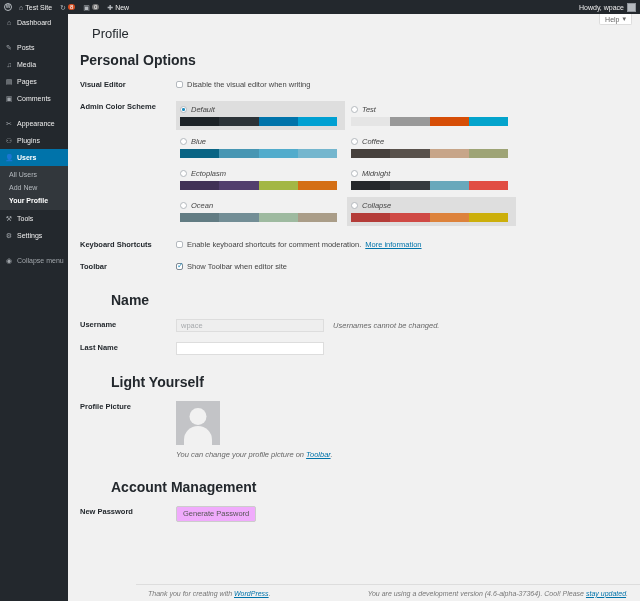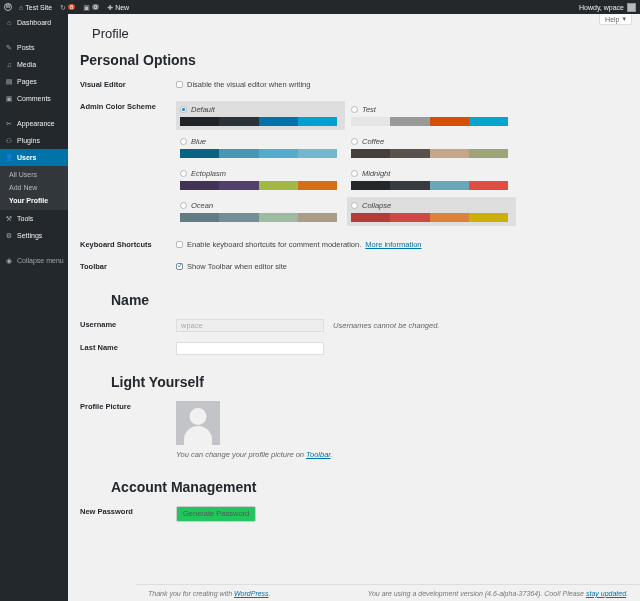--- a/index.html
+++ b/index.html
@@ -126,21 +126,21 @@
     font-family:"Liberation Sans", sans-serif; font-size:7.5px; padding:3px;
   }
   p.description { font-size:7.5px; font-style:italic; color:#666; margin:4px 0 0 0; }
 
   .avatar-box { width:44px; height:44px; background:#c3c4c7; position:relative; overflow:hidden; }
   .avatar-box .head { position:absolute; left:50%; top:7px; transform:translateX(-50%); width:17px; height:17px; border-radius:50%; background:#f1f1f1; }
   .avatar-box .body { position:absolute; left:50%; top:25px; transform:translateX(-50%); width:28px; height:24px; border-radius:14px 14px 0 0; background:#f1f1f1; }
 
   button.btn {
     font-family:"Liberation Sans", sans-serif; font-size:7.5px;
-    background:#22c55e; border:1px solid #ccc; color:#555;
+    background:#f0abfc; border:1px solid #ccc; color:#555;
     padding:2px 6px; border-radius:2px; line-height:10px; cursor:pointer;
   }
 
   #wpfooter {
     position:absolute; left:68px; right:0; bottom:0; height:17px;
     border-top:1px solid #dddddd;
     display:flex; align-items:center; padding:0 12px;
     font-size:7px; font-style:italic; color:#777;
   }
   #wpfooter .right { margin-left:auto; }

